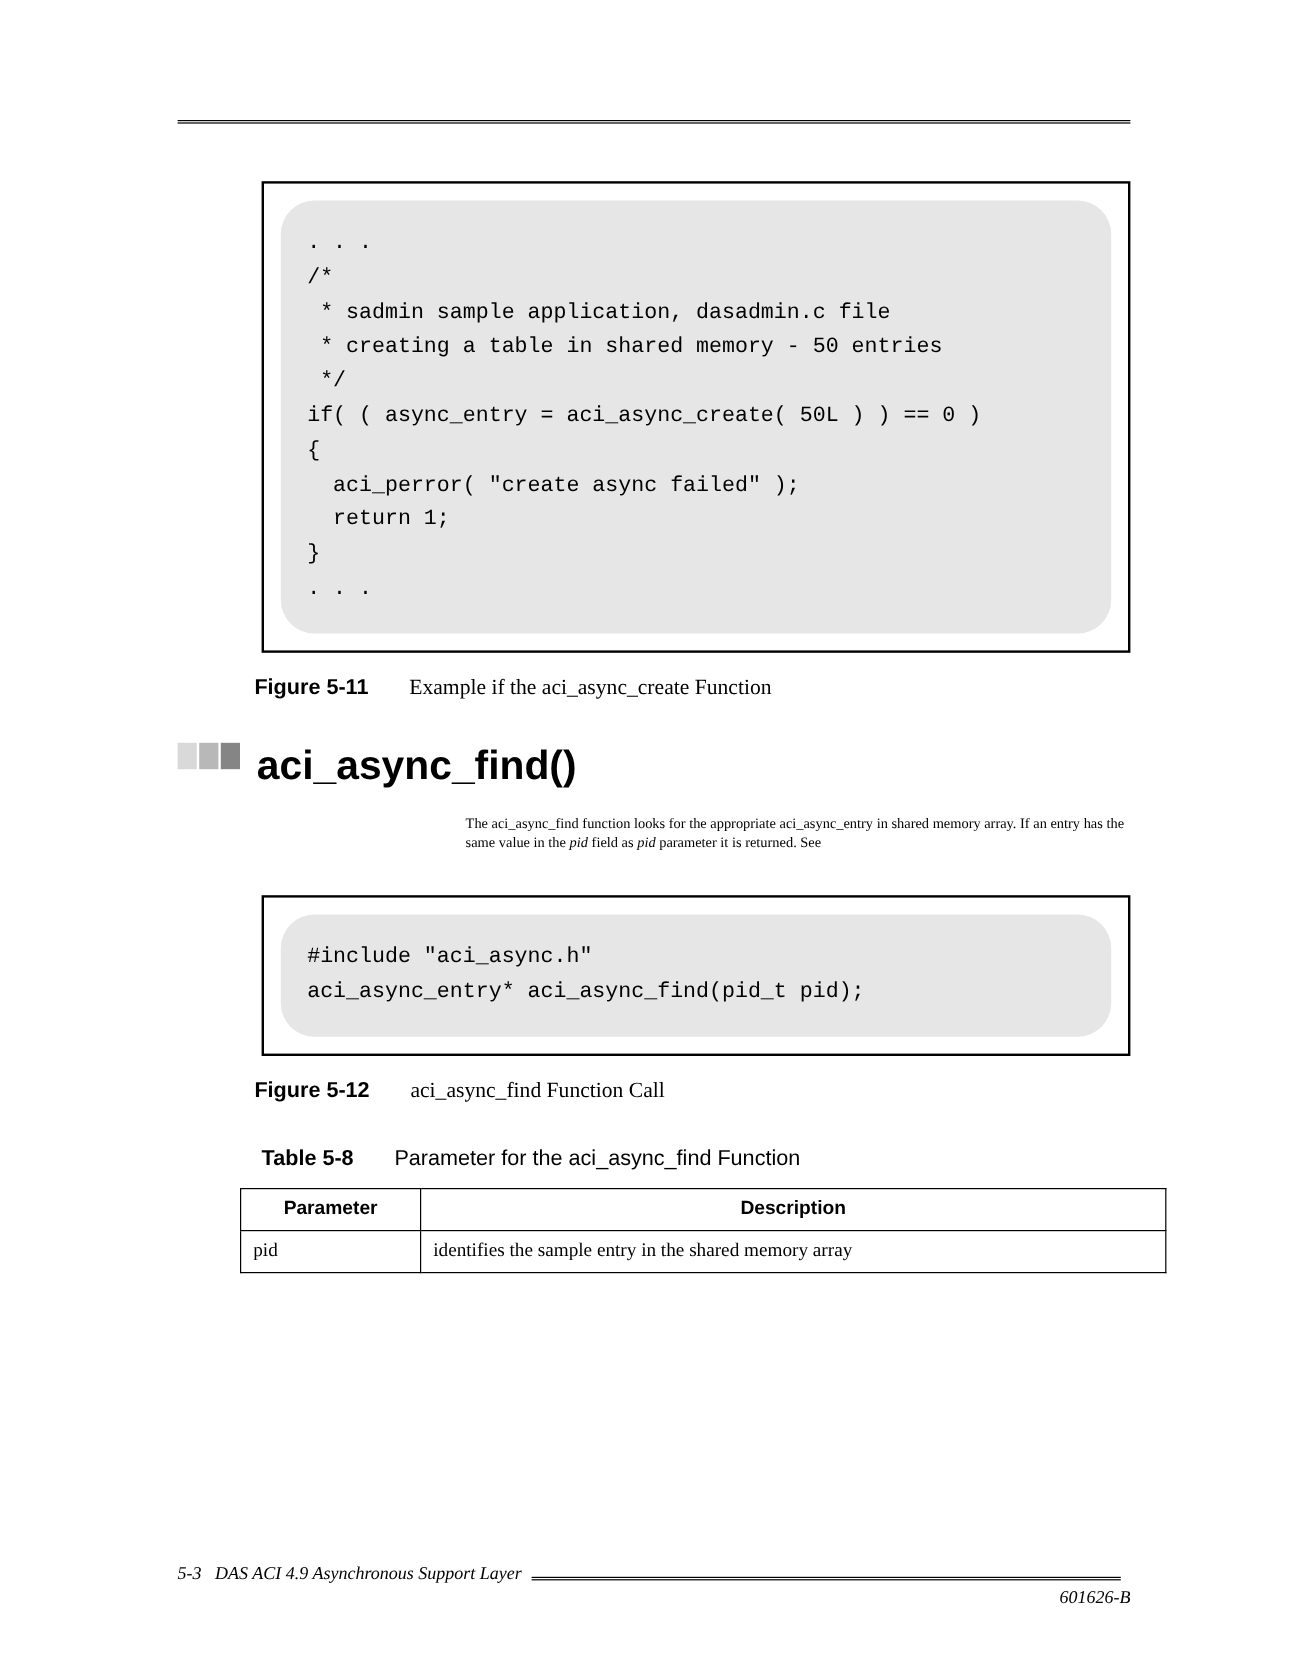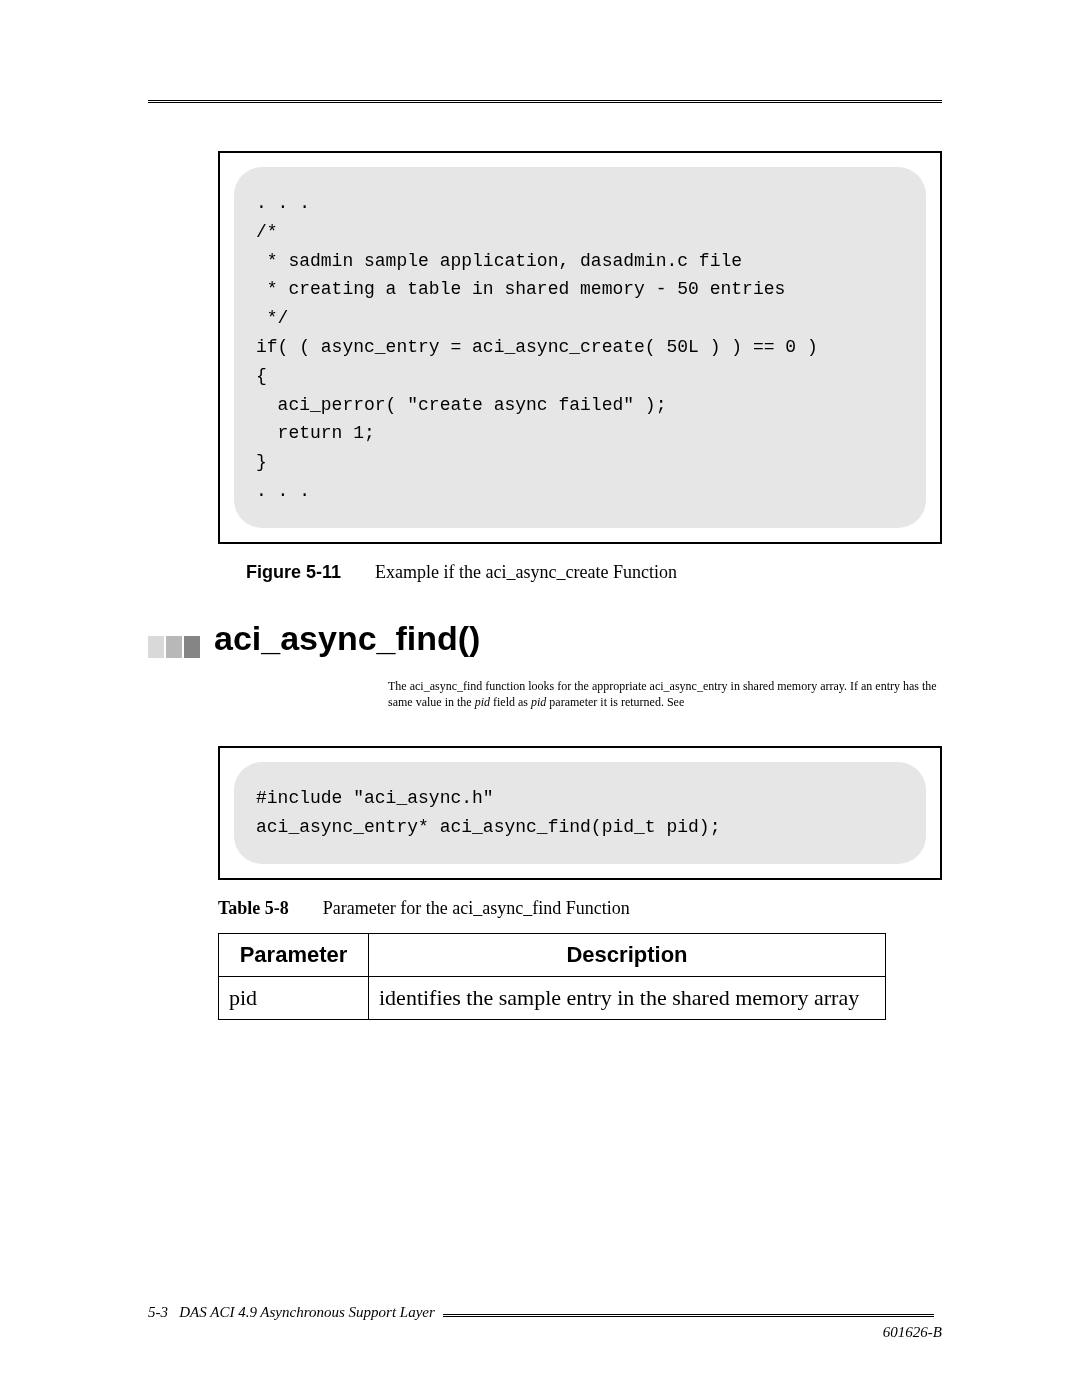--- a/index.html
+++ b/index.html
@@ -32,35 +32,35 @@
   .code-box {
     background: #e6e6e6;
     border-radius: 28px;
     padding: 22px 22px;
     font-family: "Courier New", monospace;
     font-size: 18px;
     line-height: 1.6;
     white-space: pre;
   }
   .caption {
-    margin-left: 98px;
+    margin-left: 64px;
     font-size: 18px;
     margin-bottom: 36px;
   }
   .caption b { font-family: Arial, Helvetica, sans-serif; font-weight: bold; margin-right: 34px; }
   .tabcaption {
     margin-left: 70px;
     font-size: 18px;
     margin-bottom: 14px;
-    font-family: Liberation Serif, serif;
+    font-family: Liberation Sans, sans-serif;
   }
   .tabcaption b { font-weight: bold; margin-right: 34px; }
   .section-head {
     display: flex;
-    align-items: flex-end;
+    align-items: flex-start;
     gap: 14px;
     margin-bottom: 20px;
   }
   .squares {
     display: flex;
     gap: 2px;
   }
   .sq {
     width: 16px;
     height: 22px;
@@ -75,23 +75,23 @@
   }
   .bodytext {
     margin-left: 240px;
     font-size: 12px;
     line-height: 1.35;
     margin-bottom: 36px;
   }
   .bodytext em { font-style: italic; }
   .param-table {
     border-collapse: collapse;
-    margin-left: 70px;
-    width: 668px;
-    font-size: 22px;
+    margin-left: 52px;
+    width: 772px;
+    font-size: 16px;
   }
   .param-table th, .param-table td {
     border: 1.5px solid #000;
     padding: 8px 10px;
     text-align: left;
     vertical-align: top;
   }
   .param-table th {
     font-family: Arial, Helvetica, sans-serif;
     font-weight: bold;
@@ -160,20 +160,23 @@
 
   <p class="bodytext">
     <span>The aci_async_find function looks for the appropriate aci_async_entry in shared memory array. If an entry has the same value in the </span><em>pid</em><span> field as </span><em>pid</em><span> parameter it is returned. See</span>
   </p>
 
   <div class="code-frame">
     <div class="code-box">#include "aci_async.h"
 aci_async_entry* aci_async_find(pid_t pid);</div>
   </div>
 
+  <div class="caption">
+    <b>Figure 5-12</b><span>aci_async_find Function Call</span>
+  </div>
 
 
   <div class="tabcaption">
     <b>Table 5-8</b><span>Parameter for the aci_async_find Function</span>
   </div>
 
   <table class="param-table">
     <thead>
       <tr>
         <th class="param-col">Parameter</th>

